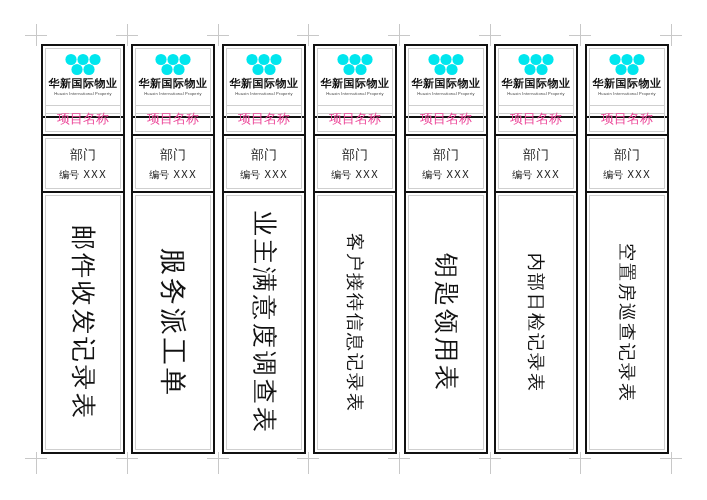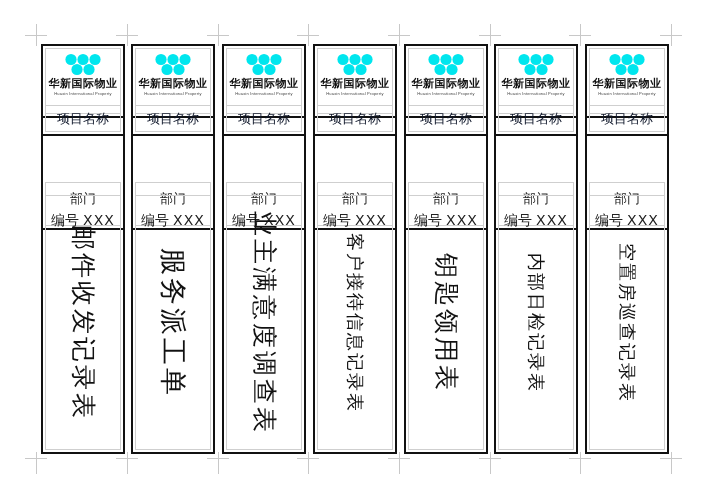--- a/index.html
+++ b/index.html
@@ -6,30 +6,30 @@
   body { width:707px; height:500px; background:#ffffff; position:relative; overflow:hidden;
          font-family:"DejaVu Serif","Liberation Serif",serif; color:#111; }
   .crop { position:absolute; background:#c8c8c8; }
   .crop.h { height:1px; width:22px; }
   .crop.v { width:1px; height:22px; }
   .label { position:absolute; top:44px; width:80px; height:406px; border:2px solid #111; background:#fff; }
   .sec { position:absolute; left:0; right:0; box-sizing:border-box; }
   .sec .inner { position:absolute; left:2px; right:2px; top:2px; bottom:2px; border:1px solid #cfcfcf; }
   .sec.logo { top:0; height:72px; border-bottom:2px solid #111; }
   .sec.proj { top:57px; height:33px; border-bottom:2px solid #111; }
-  .sec.dept { top:90px; height:50px; border-bottom:2px solid #111;margin-top:44px; }
+  .sec.dept { top:90px; height:57px; border-bottom:2px solid #111; }
   .sec.spine { top:147px; bottom:0; }
   .logo-mark { position:absolute; left:50%; top:7px; width:42px; height:24px; transform:translateX(-50%); }
   .logo-cn { position:absolute; left:0; right:0; top:30px; text-align:center; font-family:"DejaVu Sans","Liberation Sans",sans-serif;
              font-weight:bold; font-size:11px; letter-spacing:0.5px; color:#111; }
   .logo-en { position:absolute; left:0; right:0; top:45px; text-align:center; font-family:"Liberation Sans","DejaVu Sans",sans-serif;
              font-size:4px; color:#444; letter-spacing:0.2px; }
-  .proj-text { position:absolute; left:0; right:0; top:7px; text-align:center; font-size:13px; color:#0f172a; }
+  .proj-text { position:absolute; left:0; right:0; top:7px; text-align:center; font-size:13px; color:#ec4899; }
   .dept-text { position:absolute; left:0; right:0; top:10px; text-align:center; font-size:13px; color:#222; }
-  .code-text { position:absolute; left:0; right:0; top:32px; text-align:center; font-size:14px; color:#222; }
+  .code-text { position:absolute; left:0; right:0; top:32px; text-align:center; font-size:10px; color:#222; }
   .code-text .xxx { font-family:"DejaVu Sans","Liberation Sans",sans-serif; letter-spacing:1px; margin-left:4px; }
   .spine-text { position:absolute; left:50%; top:50%; white-space:nowrap; transform:translate(-50%,-50%) rotate(90deg);
                 color:#111; }
 </style>
 </head>
 <body>
 
 <div id="sheet">
 
   <div class="crop v" style="left:36px;top:24px"></div>

